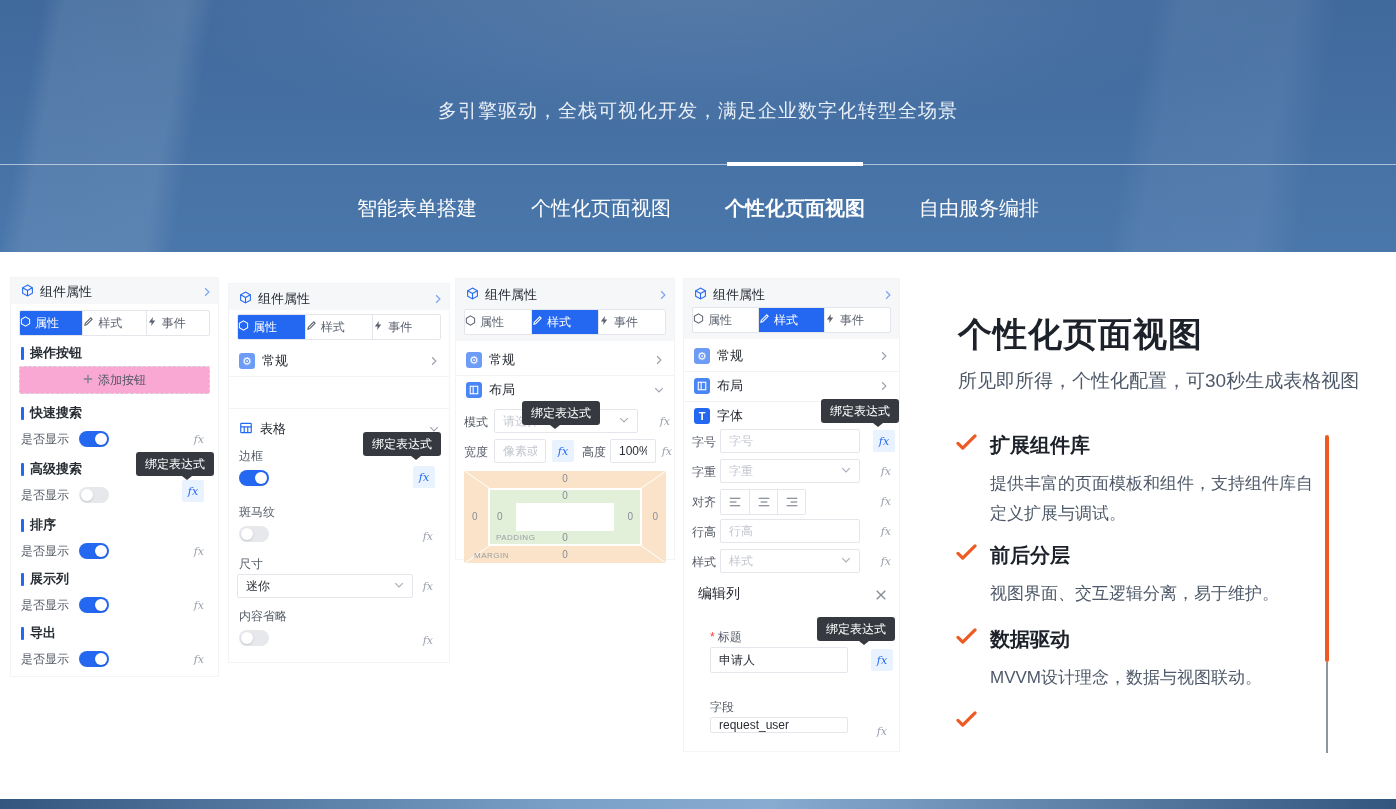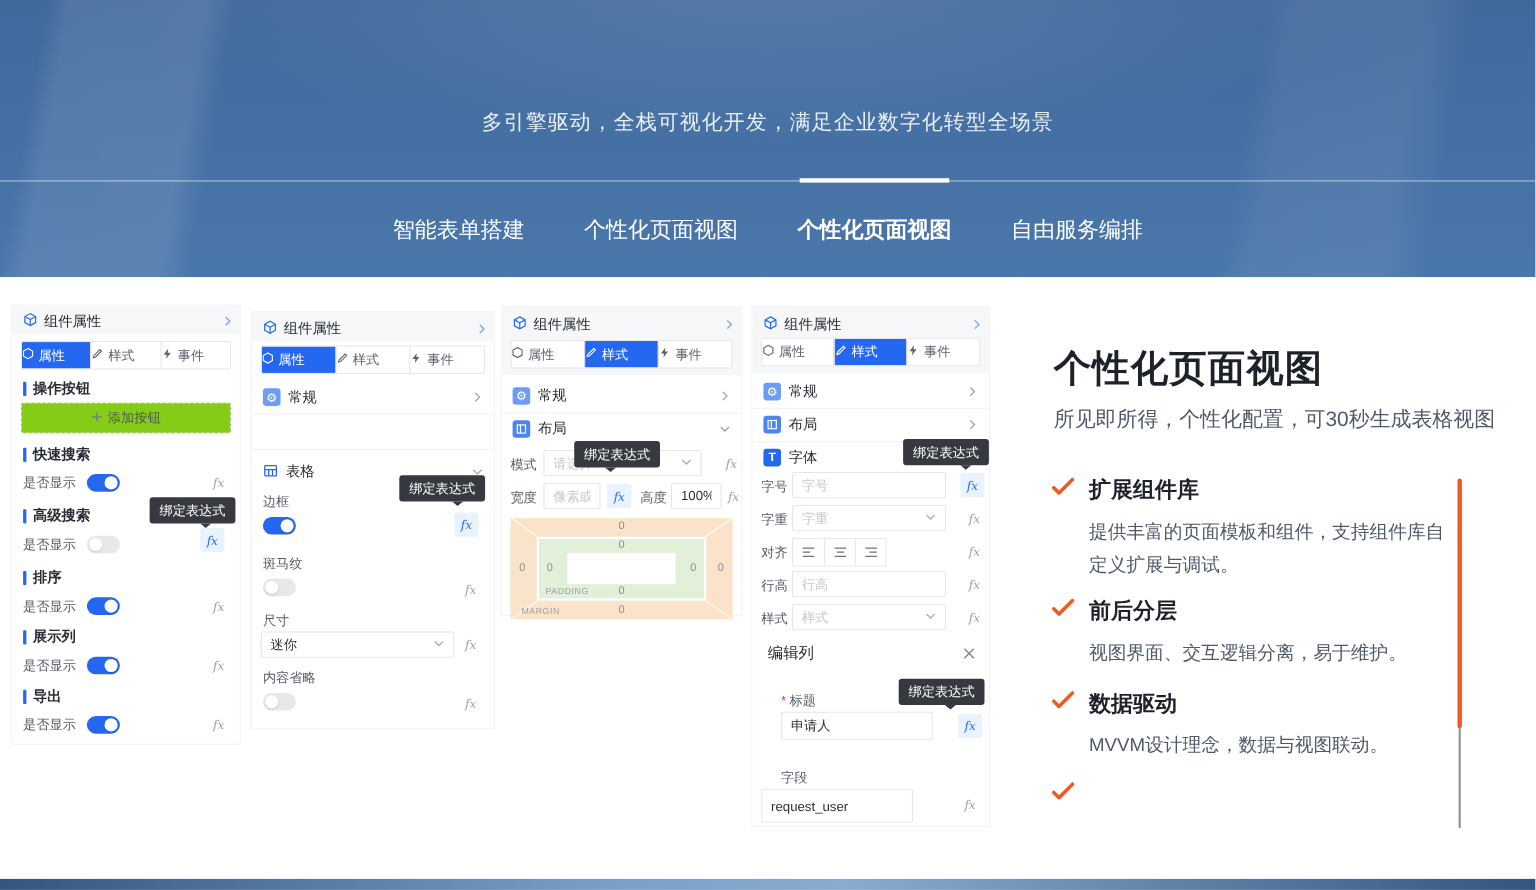--- a/index.html
+++ b/index.html
@@ -24,21 +24,21 @@
 .card{position:absolute;background:#fff;border:1px solid #f3f4f6}
 .ptop{position:absolute;left:0;top:0;right:0;background:#f6f7f9}
 .p-header{position:absolute;left:10px;right:6px;display:flex;align-items:center;gap:6px;height:20px;font-size:13px;color:#252b33;z-index:2}
 .chev-auto{margin-left:auto;display:flex;align-items:center}
 .seg{position:absolute;left:8px;right:8px;height:26px;display:flex;border:1px solid #e5e6eb;border-radius:2px;background:#fff;overflow:hidden;z-index:2}
 .seg-item{flex:1;display:flex;align-items:center;justify-content:flex-start;gap:4px;font-size:12px;color:#5c6370;border-left:1px solid #e5e6eb;cursor:pointer}
 .seg-item:first-child{border-left:none}
 .seg-item.active{background:#2468f2;color:#fff}
 .sec{position:absolute;left:10px;display:flex;align-items:center;gap:6px;font-size:13px;color:#272c33;font-weight:600}
 .bar{width:3px;height:13px;background:#2468f2;border-radius:1px}
-.addbtn{position:absolute;left:8px;right:8px;height:28px;border:1px dashed #dcdfe5;border-radius:2px;display:flex;align-items:center;justify-content:center;gap:5px;font-size:12px;color:#4e5560;cursor:pointer;background:#84cc16}
+.addbtn{position:absolute;left:8px;right:8px;height:28px;border:1px dashed #dcdfe5;border-radius:2px;display:flex;align-items:center;justify-content:center;gap:5px;font-size:12px;color:#4e5560;cursor:pointer;background:#f9a8d4}
 .lrow{position:absolute;left:10px;right:14px;display:flex;align-items:center;gap:10px;font-size:12px;color:#555b66;height:22px}
 .mlauto{margin-left:auto}
 .toggle{width:30px;height:16px;border-radius:9px;position:relative;cursor:pointer;flex:none}
 .toggle.on{background:#2468f2}
 .toggle.off{background:#e6e8ec}
 .knob{position:absolute;top:2px;width:12px;height:12px;border-radius:50%;background:#fff;box-shadow:0 1px 2px rgba(0,0,0,.15)}
 .toggle.on .knob{right:2px}
 .toggle.off .knob{left:2px}
 .fx{font-family:"DejaVu Serif",serif;font-style:italic;font-size:11px;color:#99a0ab;cursor:pointer}
 .fxa{position:absolute;font-family:"DejaVu Serif",serif;font-style:italic;font-size:11px;color:#99a0ab;cursor:pointer}
@@ -481,21 +481,21 @@
 
   <div class="ec-title" style="top:306px">编辑列</div>
   <span style="position:absolute;top:308px;right:12px;cursor:pointer"><svg width="12" height="12" viewBox="0 0 14 14" fill="none" stroke="#868c96" stroke-width="1.6">
           <path d="M2 2l10 10M12 2L2 12"></path>
         </svg></span>
   <div class="lab12" style="top:350px;left:26px"><span class="req">*</span><span>标题</span></div>
   <div class="tip" style="top:338px;right:4px"><span>绑定表达式</span><span class="tip-arrow" style="right:26px"></span></div>
   <input class="inp" style="top: 368px; left: 26px; width: 138px; height: 26px;" value="申请人">
   <div class="fxhl" style="top:370px;right:6px">fx</div>
   <div class="lab12" style="top:420px;left:26px">字段</div>
-  <input class="inp" style="top: 438px; left: 8px; width: 138px; height: 31px;" value="request_user">
+  <input class="inp" style="top: 438px; left: 26px; width: 138px; height: 16px;" value="request_user">
   <div class="fxa" style="top:446px;right:12px">fx</div>
 </div>
 
 <div class="f-heading">个性化页面视图</div>
 <div class="f-sub">所见即所得，个性化配置，可30秒生成表格视图</div>
 
 <div class="feat" style="top:180px">
   <span class="fcheck"><svg width="21" height="17" viewBox="0 0 22 18" fill="none" stroke="#ed5a23" stroke-width="3.4" stroke-linecap="round" stroke-linejoin="round">
           <path d="M2 10l5 5L20 2"></path>
         </svg></span>

